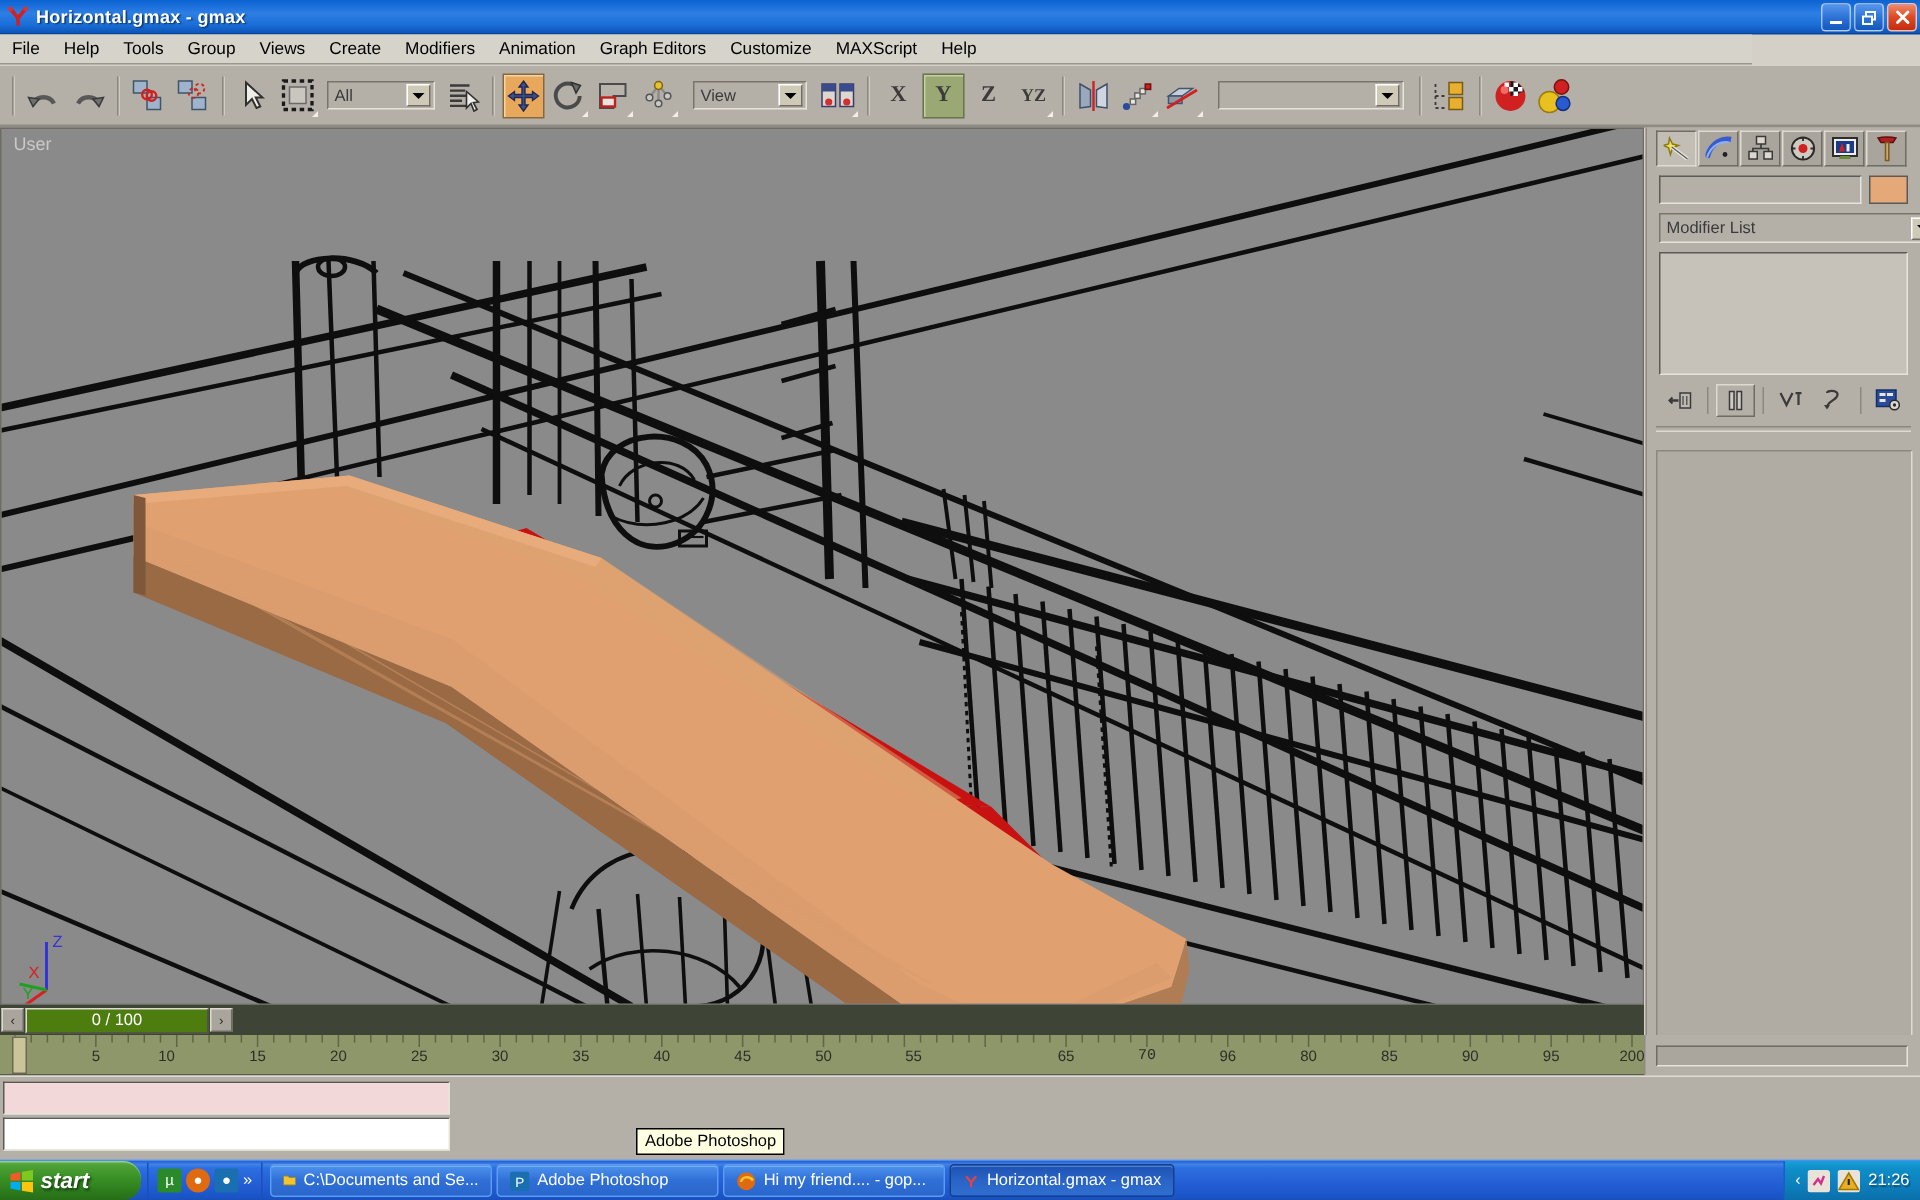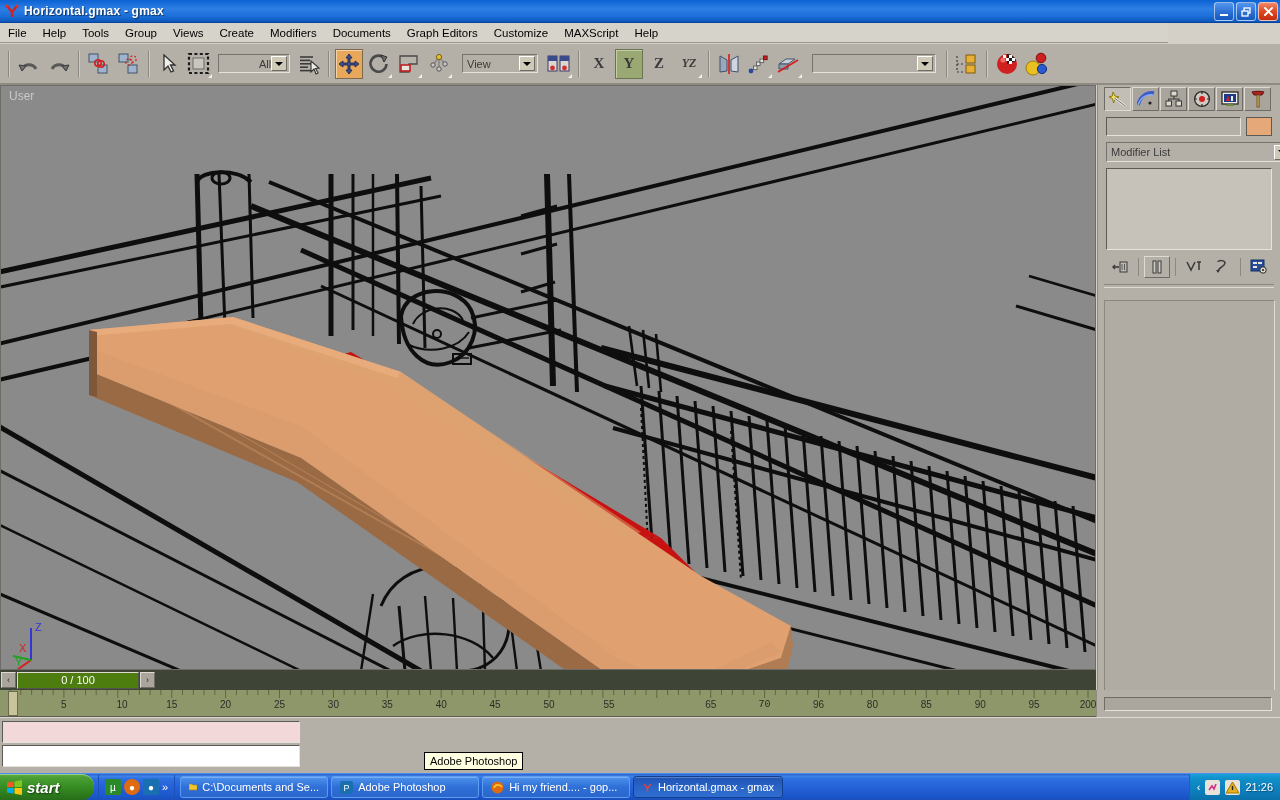--- a/index.html
+++ b/index.html
@@ -53,21 +53,21 @@
   .tbtn {
     width:28px; height:30px; margin:0 1px;
     display:flex; align-items:center; justify-content:center;
     position:relative;
   }
   .tbtn.act { background:#e8a85c; border:1px solid #7c6a4c; box-shadow: inset 1px 1px 0 #f6d3a6; }
   .tbtn.actg { background:#9aa874; border:1px solid #6b7450; box-shadow: inset 1px 1px 0 #c3cfa2; }
   .tsep { width:2px; height:26px; margin:0 4px;
     border-left:1px solid #8b8881; border-right:1px solid #cfccc4; }
   .axlabel { font-size:15px; font-weight:bold; color:#3b3b3b; font-family:"Liberation Serif",serif;}
-  .axlabel.sm { font-size:12px;font-style:italic; }
+  .axlabel.sm { font-size:12px; }
   .combo {
     height:19px; background:#b4b0a8; border:1px solid; 
     border-color:#77746d #e6e3db #e6e3db #77746d;
     display:flex; align-items:center; position:relative;
   }
   .combo .cv { padding-left:4px; color:#3a3a3a; font-size:11px; flex:1; overflow:hidden; white-space:nowrap;}
   .combo .carr {
     width:16px; height:15px; margin-right:2px;
     background:#cfc9b8; border:1px solid; border-color:#fff #6f6c65 #6f6c65 #fff;
     display:flex; align-items:center; justify-content:center;
@@ -242,21 +242,21 @@
   </div>
 
   <div class="menubar">
     <div class="mi">File</div>
     <div class="mi">Help</div>
     <div class="mi">Tools</div>
     <div class="mi">Group</div>
     <div class="mi">Views</div>
     <div class="mi">Create</div>
     <div class="mi">Modifiers</div>
-    <div class="mi">Documents</div>
+    <div class="mi">Animation</div>
     <div class="mi">Graph Editors</div>
     <div class="mi">Customize</div>
     <div class="mi">MAXScript</div>
     <div class="mi">Help</div>
   </div>
 
   <div class="toolbar">
     <div class="tsep"></div>
 
     <div class="tbtn">
@@ -297,21 +297,21 @@
       </svg>
     </div>
     <div class="tbtn">
       <svg width="24" height="24" viewBox="0 0 24 24">
         <rect x="2" y="2" width="19" height="19" fill="none" stroke="#1a1a1a" stroke-width="2.2" stroke-dasharray="3 2.4"></rect>
         <rect x="6" y="6" width="11" height="11" fill="#c9c6be" stroke="#6a6a6a"></rect>
       </svg>
       <span class="flyout"></span>
     </div>
 
-    <div class="combo" style="width:72px; margin:0 4px;padding-left:36px;">
+    <div class="combo" style="width:72px; margin:0 4px;">
       <div class="cv">All</div>
       <div class="carr">
           <i></i>
         </div>
     </div>
 
     <div class="tbtn">
       <svg width="22" height="22" viewBox="0 0 22 22">
         <g stroke="#3a3a3a" stroke-width="1.6">
           <path d="M2 4 H15"></path>
@@ -838,21 +838,21 @@
         <line x1="1034.1" y1="0" x2="1034.1" y2="8" stroke="#5e6646" stroke-width="1"></line>
         <line x1="1044.9" y1="0" x2="1044.9" y2="5" stroke="#5e6646" stroke-width="1"></line>
         <line x1="1055.7" y1="0" x2="1055.7" y2="5" stroke="#5e6646" stroke-width="1"></line>
         <line x1="1066.4" y1="0" x2="1066.4" y2="5" stroke="#5e6646" stroke-width="1"></line>
         <line x1="1077.2" y1="0" x2="1077.2" y2="5" stroke="#5e6646" stroke-width="1"></line>
         <line x1="1088.0" y1="0" x2="1088.0" y2="8" stroke="#5e6646" stroke-width="1"></line>
       </svg>
     <div class="tb-cursor"></div>
     <div id="tb-nums">
         <div class="tb-num" style="left: 63.9px;">5</div>
-        <div class="tb-num" style="left: 122px;">10</div>
+        <div class="tb-num" style="left: 111px;">10</div>
         <div class="tb-num" style="left: 171.7px;">15</div>
         <div class="tb-num" style="left: 225.6px;">20</div>
         <div class="tb-num" style="left: 279.5px;">25</div>
         <div class="tb-num" style="left: 333.4px;">30</div>
         <div class="tb-num" style="left: 387.3px;">35</div>
         <div class="tb-num" style="left: 441.2px;">40</div>
         <div class="tb-num" style="left: 495.1px;">45</div>
         <div class="tb-num" style="left: 549px;">50</div>
         <div class="tb-num" style="left: 609px;">55</div>
         <div class="tb-num" style="left: 656.8px; margin-top: 32px;">60</div>

